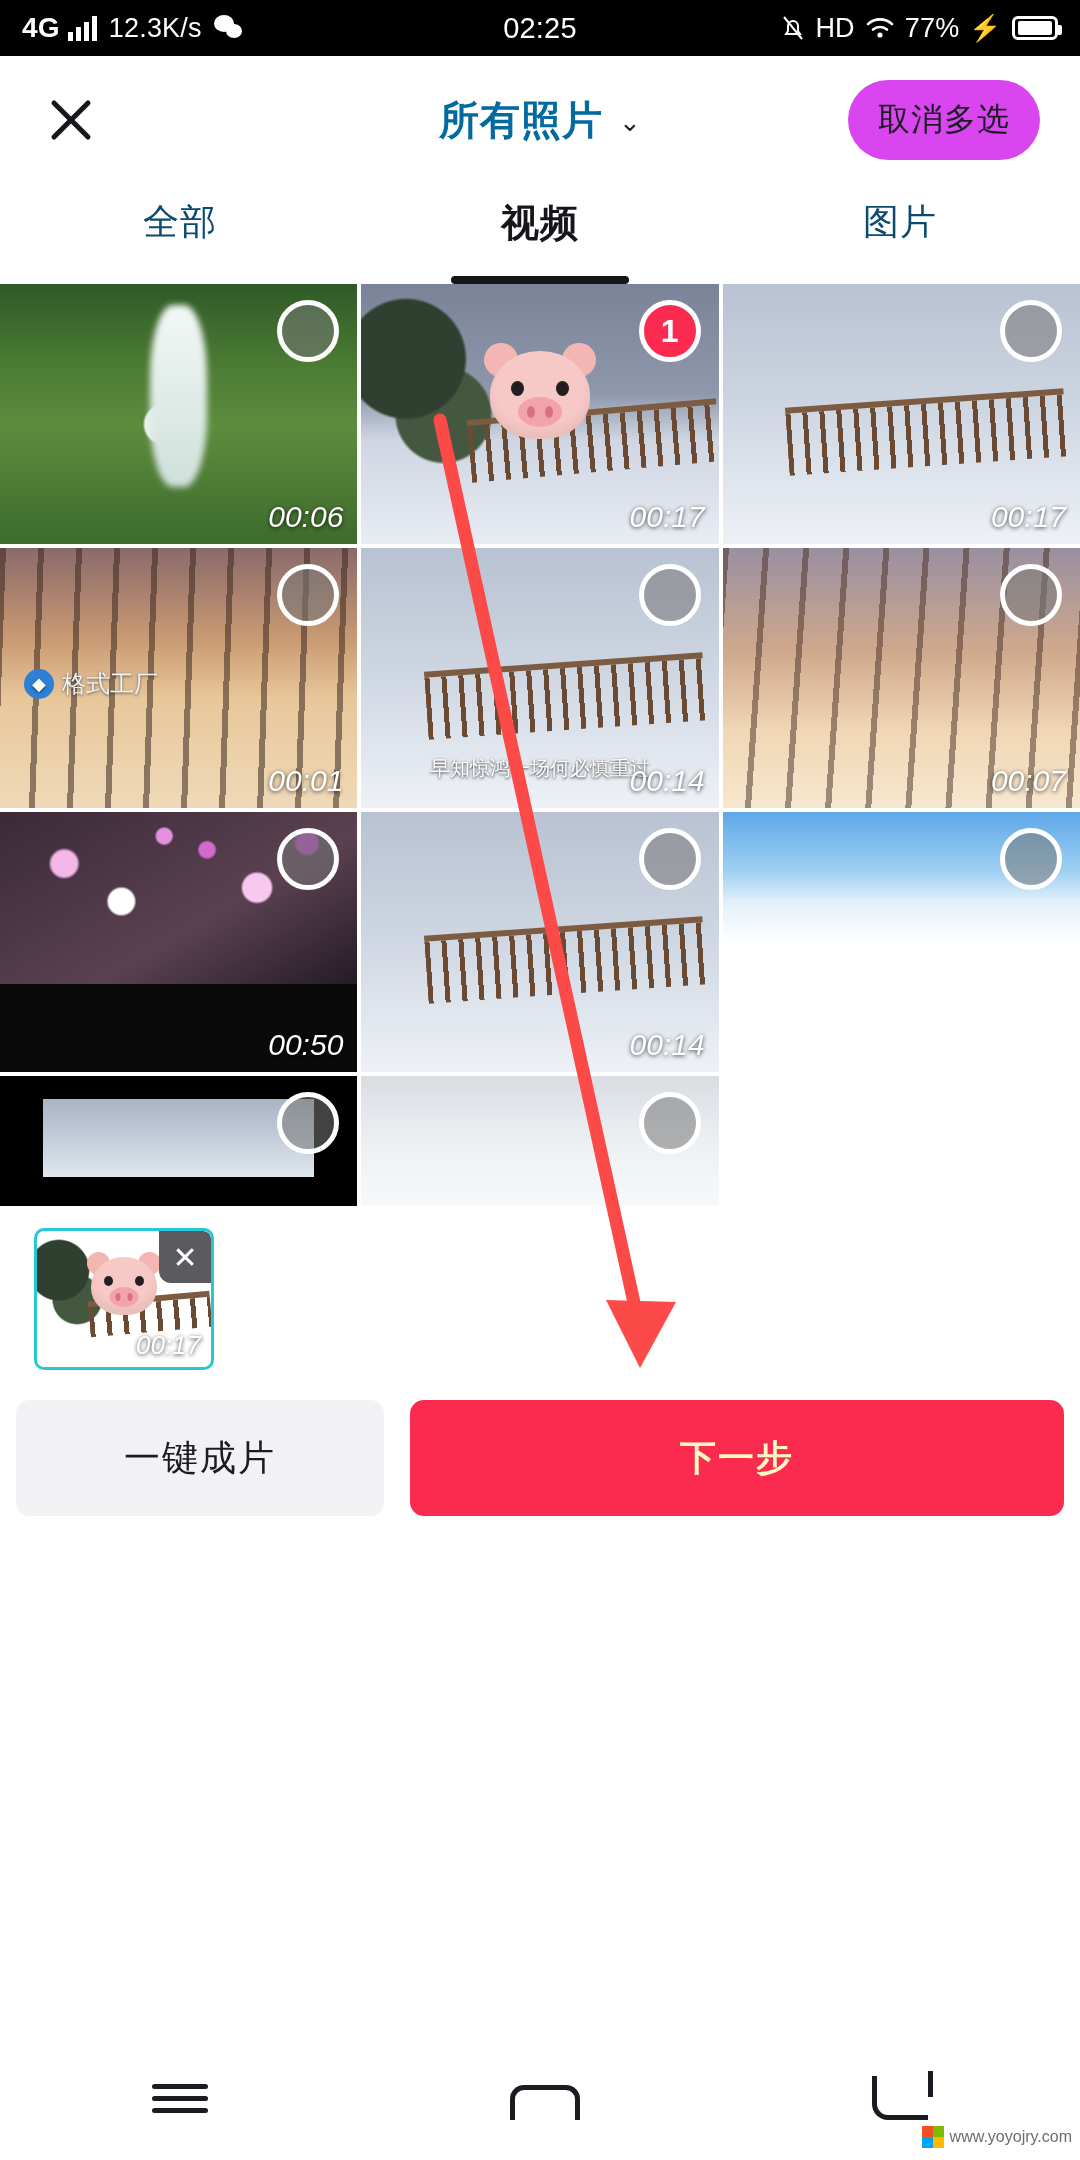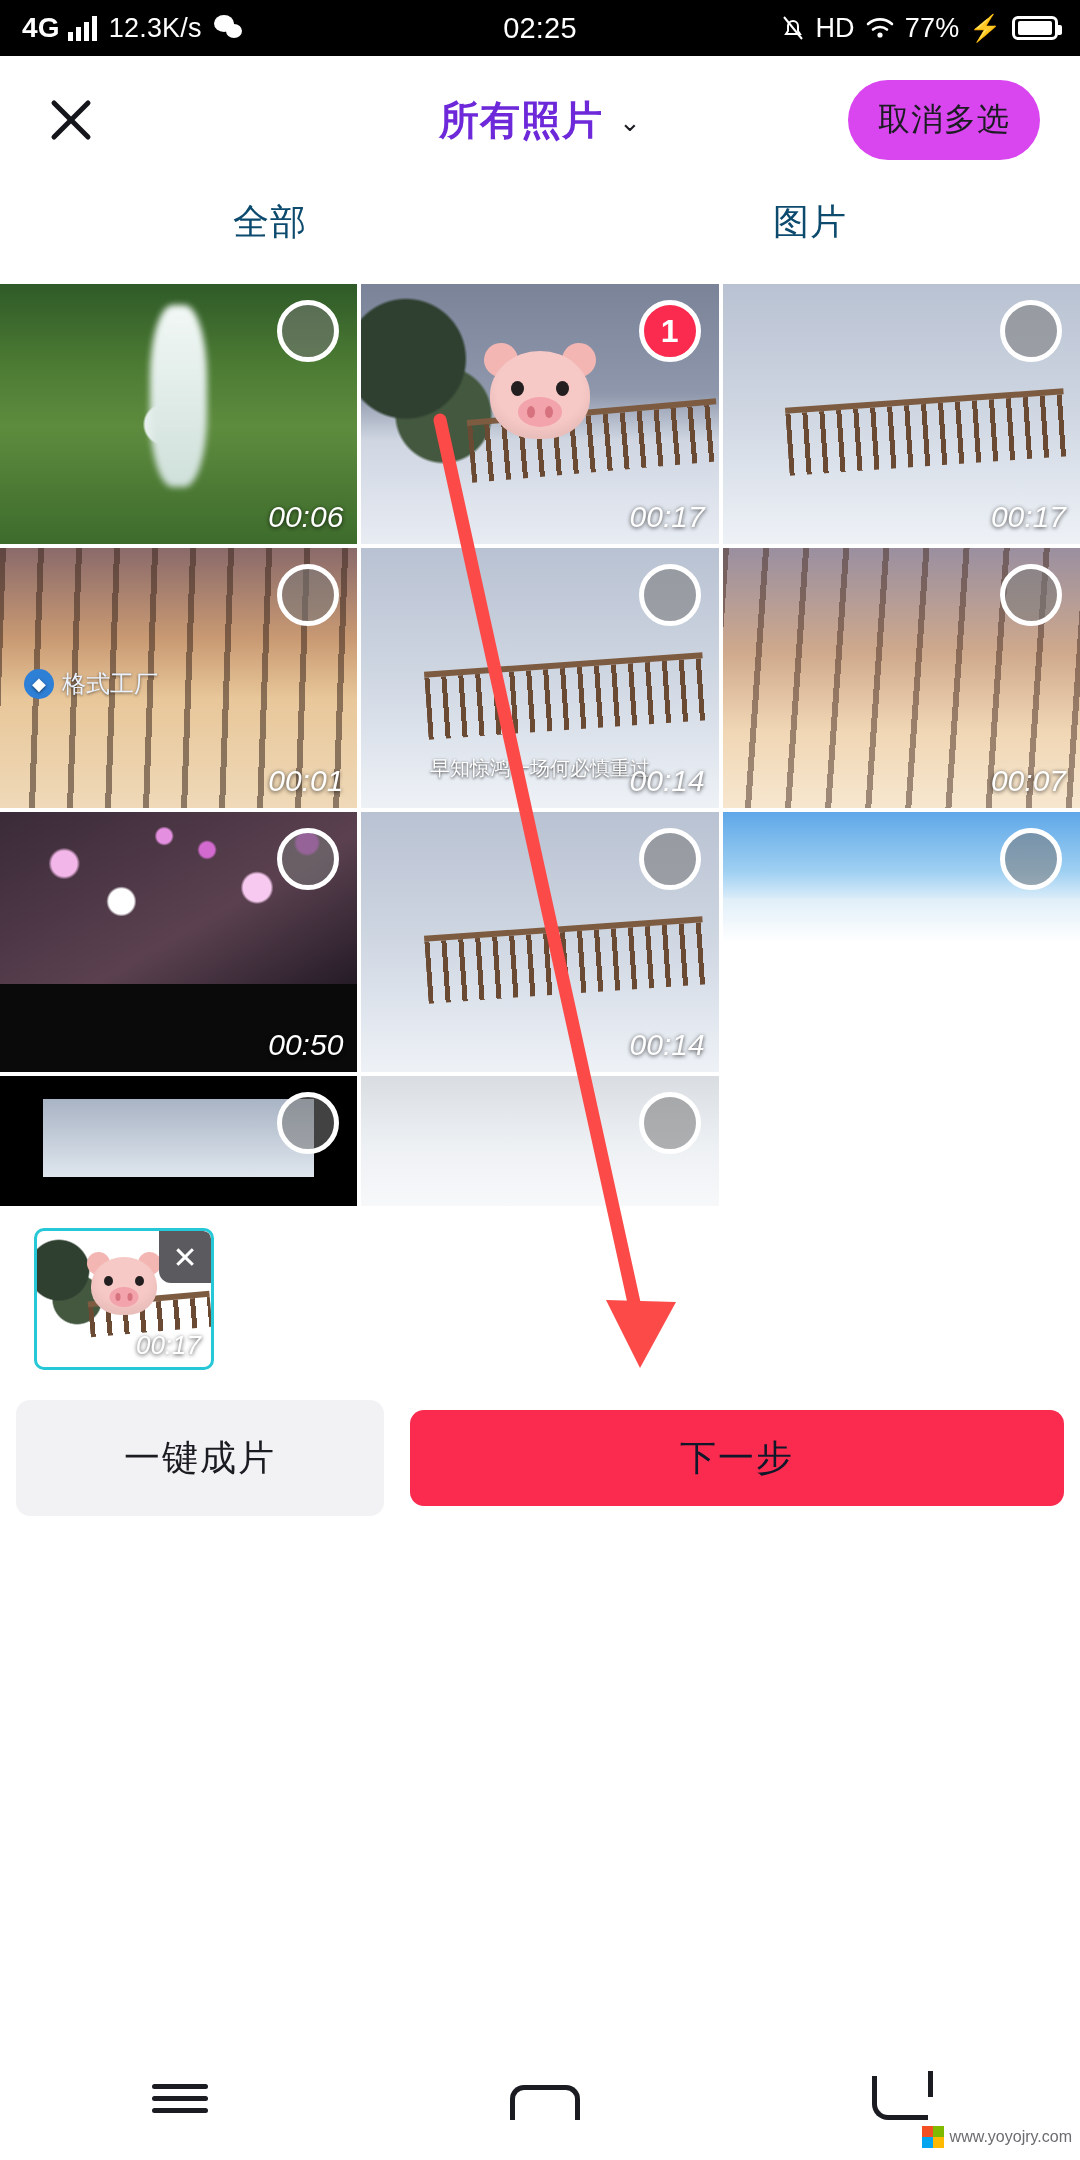--- a/index.html
+++ b/index.html
@@ -54,21 +54,21 @@
   .header {
     height:128px; display:flex; align-items:center;
     padding:0 40px; position:relative;
   }
   .close-btn { width:62px;height:62px; display:flex;align-items:center;justify-content:center; }
   .title-wrap {
     position:absolute; left:0; right:0; text-align:center;
     display:flex; align-items:center; justify-content:center; gap:16px;
     pointer-events:none;
   }
-  .title { font-size:40px; font-weight:700; color:#6d28d9; letter-spacing:1px; }
+  .title { font-size:40px; font-weight:700; color:#0369a1; letter-spacing:1px; }
   .chev { font-size:26px; color:#1b1c22; line-height:1; transform:translateY(2px); }
   .cancel-btn {
     margin-left:auto; background:#d946ef; border-radius:40px;
     padding:18px 30px; font-size:32px; color:#1b1c22; font-weight:500;
     z-index:3; letter-spacing:1px;
   }
 
   
   .tabs { display:flex; height:100px; }
   .tab { flex:1; display:flex; flex-direction:column; align-items:center; justify-content:flex-start;
@@ -182,23 +182,23 @@
   .chip .pig-snout::before{left:6px;} .chip .pig-snout::after{right:6px;}
   .chip-x { position:absolute; right:0; top:0; width:52px;height:52px;
     background:#5a5a5f; border-radius:0 8px 0 12px;
     display:flex;align-items:center;justify-content:center;color:#fff;font-size:30px;}
 
   
   .actions { display:flex; gap:26px; padding:14px 16px 0; align-items:center; }
   .btn-ghost { flex:0 0 368px; height:116px; border-radius:14px; background:#f2f2f4;
     display:flex;align-items:center;justify-content:center;
     font-size:36px; color:#1b1c22; font-weight:500; letter-spacing:2px;}
-  .btn-primary { flex:1; height:96px; border-radius:14px; background:#fa2b4e;
+  .btn-primary { flex:1; height:116px; border-radius:14px; background:#fa2b4e;
     display:flex;align-items:center;justify-content:center;
-    font-size:36px; color:#0f172a; font-weight:400; letter-spacing:2px;}
+    font-size:36px; color:#fef9c3; font-weight:700; letter-spacing:2px;}
 
   
   .navbar { position:absolute; left:0; right:0; bottom:0; height:124px; background:#fff;
     display:flex; align-items:center; justify-content:space-around; }
   .navbar .ni { width:90px; height:70px; display:flex; align-items:center; justify-content:center; }
   .hamb i { display:block; width:56px;height:5px;background:#1b1c22;border-radius:3px;margin:7px 0;}
   .home-tri { width:0;height:0;border-left:30px solid transparent;border-right:30px solid transparent;
     border-bottom:26px solid transparent; position:relative;}
   .home-tri::after{content:"";position:absolute;left:-30px;top:0;width:60px;height:30px;
     border:5px solid #1b1c22;border-bottom:none;border-radius:14px 14px 0 0;}
@@ -269,20 +269,24 @@
         <span class="chev">⌄</span>
       </div>
       <div class="cancel-btn">取消多选</div>
     </div>
 
     <div class="tabs">
       <div class="tab">
         <span class="lbl">全部</span>
 
       </div>
+      <div class="tab active">
+        <span class="lbl">视频</span>
+        <span class="ul"></span>
+      </div>
       <div class="tab">
         <span class="lbl">图片</span>
 
       </div>
     </div>
 
     <div class="grid">
 
       <div class="cell">
         <div class="thumb t-waterfall"></div>

